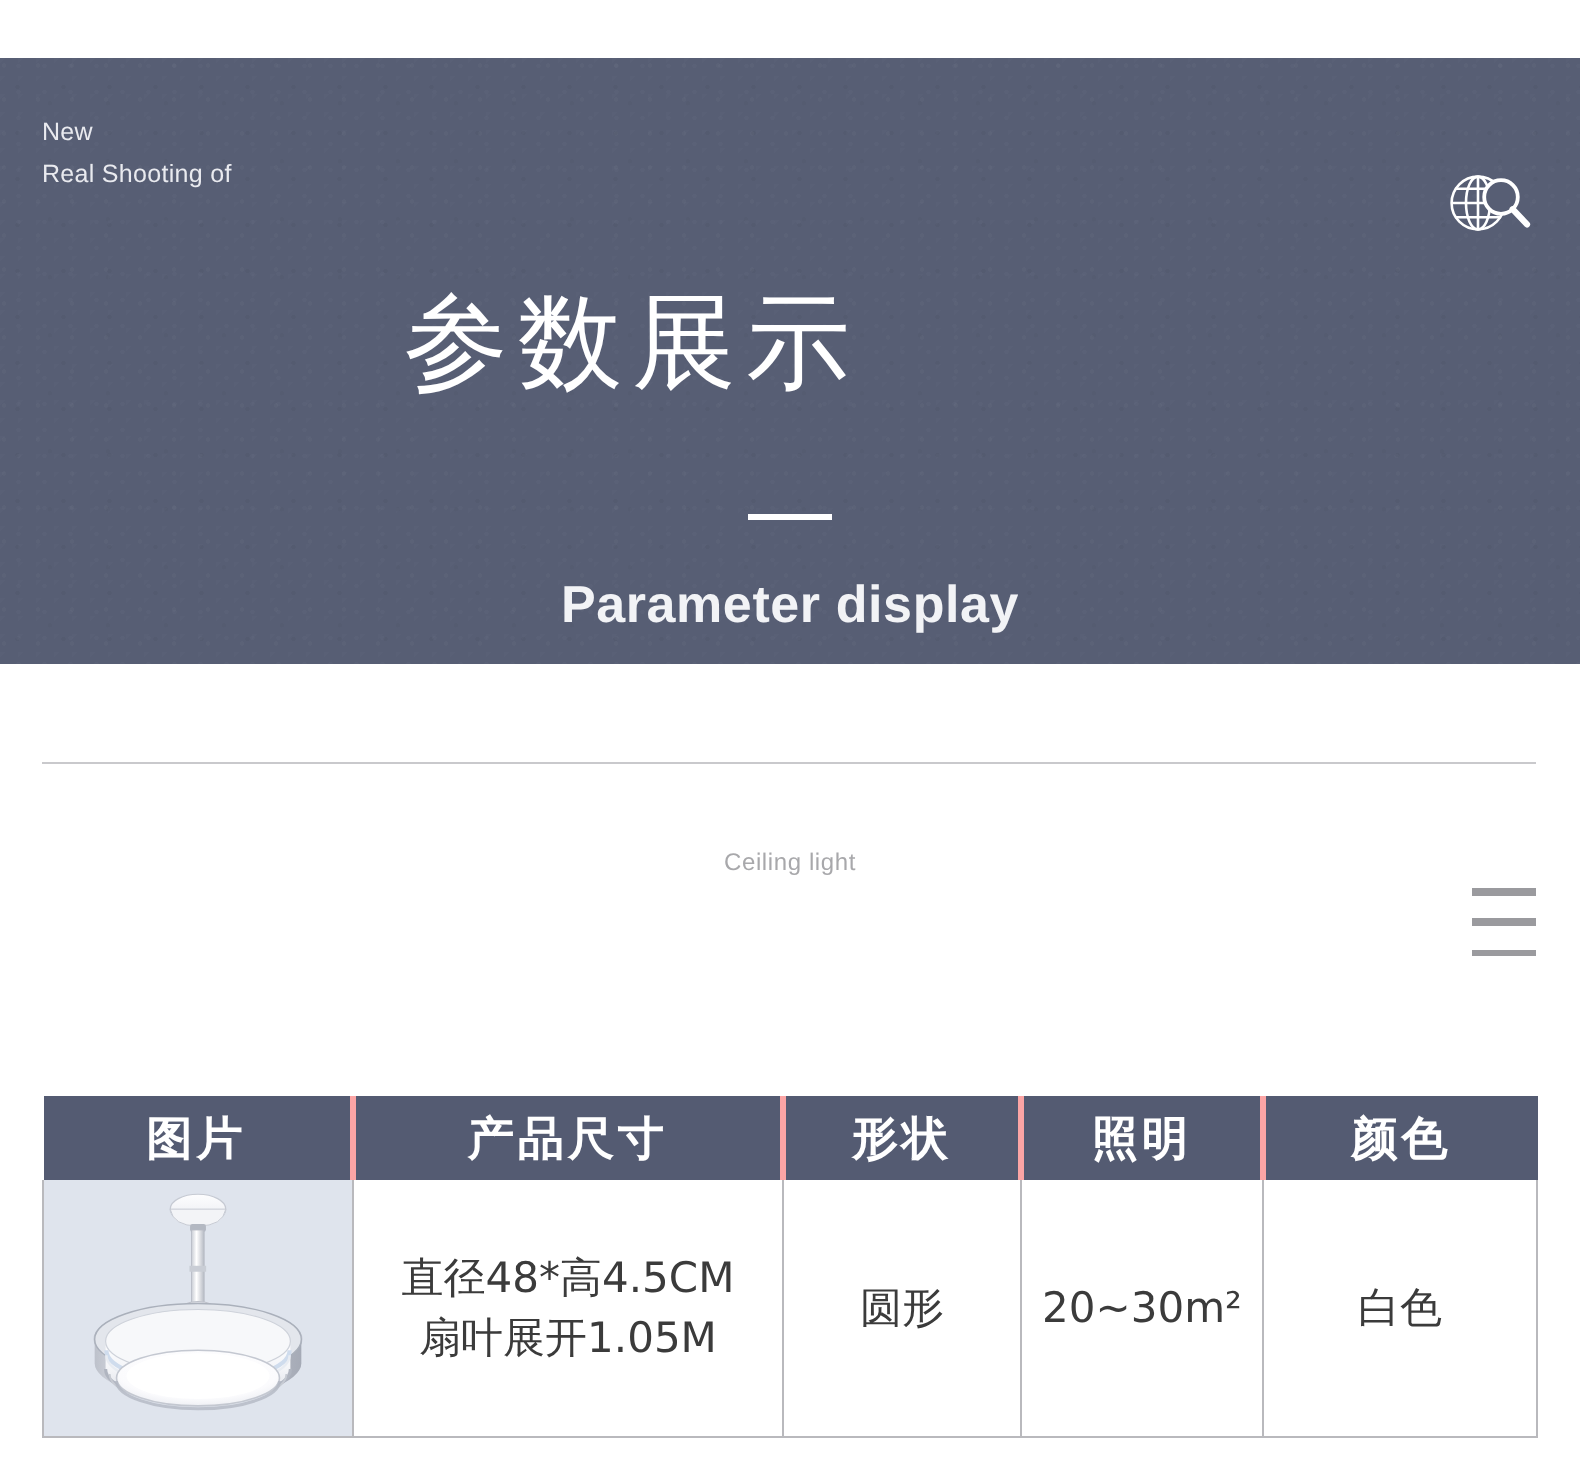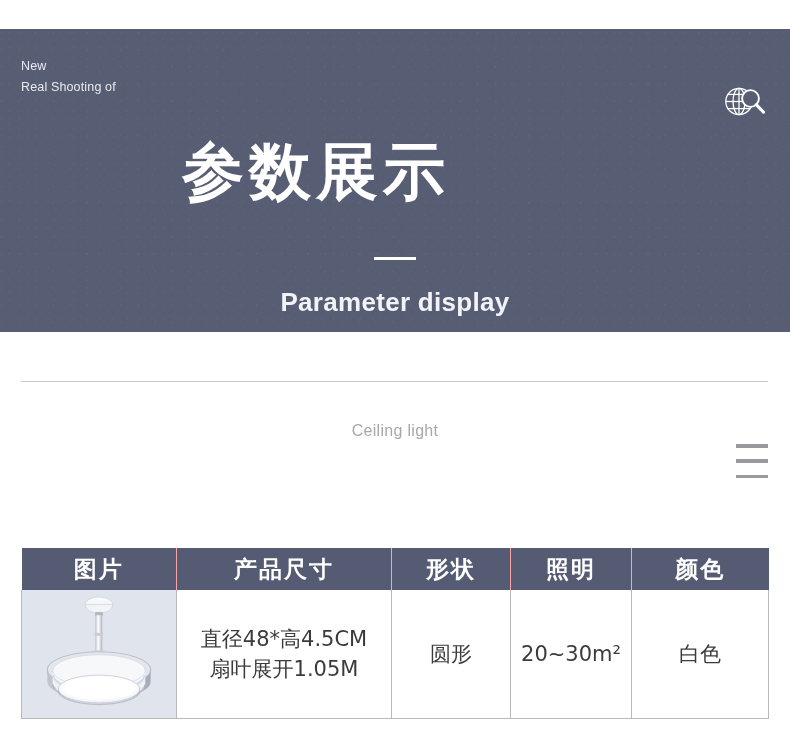--- a/index.html
+++ b/index.html
@@ -57,23 +57,23 @@
     height: 36px;
   }
 
   .hero-title {
     position: absolute;
     left: 0;
     top: 105px;
     width: 632px;
     text-align: center;
     color: #ffffff;
-    font-size: 62px;
+    font-size: 52px;
     line-height: 76px;
-    font-weight: 700;
+    font-weight: 400;
     letter-spacing: 5px;
     font-family: "DejaVu Sans", "Liberation Sans", sans-serif;
   }
 
   .hero-rule {
     position: absolute;
     left: 50%;
     top: 228px;
     width: 42px;
     height: 3px;
@@ -116,21 +116,21 @@
   .section-number {
     color: #a8a8ab;
     font-size: 37px;
     line-height: 43px;
     font-weight: 400;
     letter-spacing: 1px;
   }
 
   .section-name {
     color: #a8a8ab;
-    font-size: 16px;
+    font-size: 12px;
     line-height: 22px;
     font-weight: 400;
     letter-spacing: .3px;
     margin-top: 2px;
   }
 
   .menu-icon {
     position: absolute;
     right: 22px;
     top: 444px;
@@ -157,21 +157,21 @@
     table-layout: fixed;
   }
 
   .spec-table th {
     background: #545b72;
     color: #ffffff;
     font-size: 23px;
     font-weight: 700;
     height: 42px;
     letter-spacing: 2px;
-    border-right: 1px solid #fca5a5;
+    border-right: 3px solid #fca5a5;
     border-left: 1px solid #ffffff;
     font-family: "DejaVu Sans", "Liberation Sans", sans-serif;
   }
   .spec-table th:first-child { border-left: none; }
   .spec-table th:last-child  { border-right: none; }
 
   .spec-table td {
     border: 1px solid #b9b9bd;
     border-top: none;
     height: 128px;

